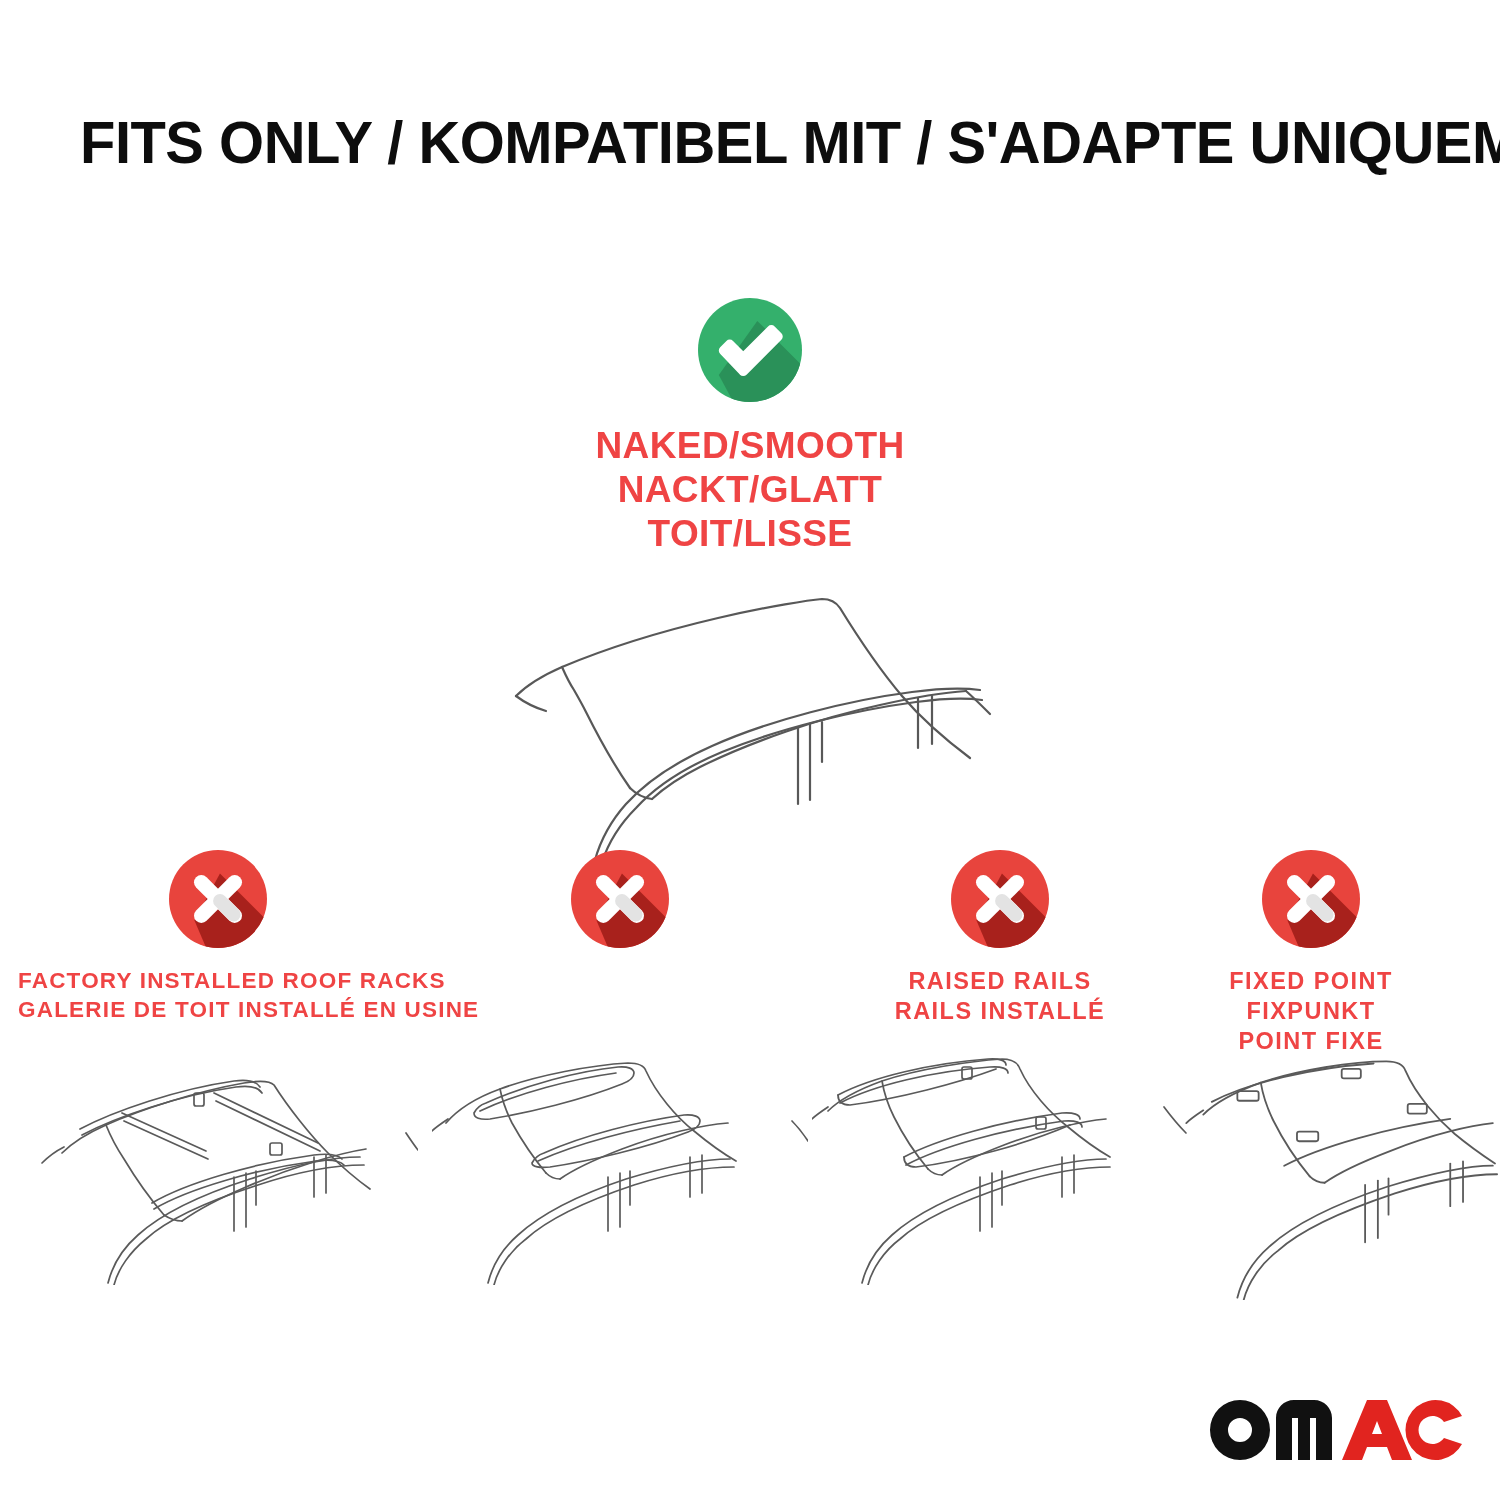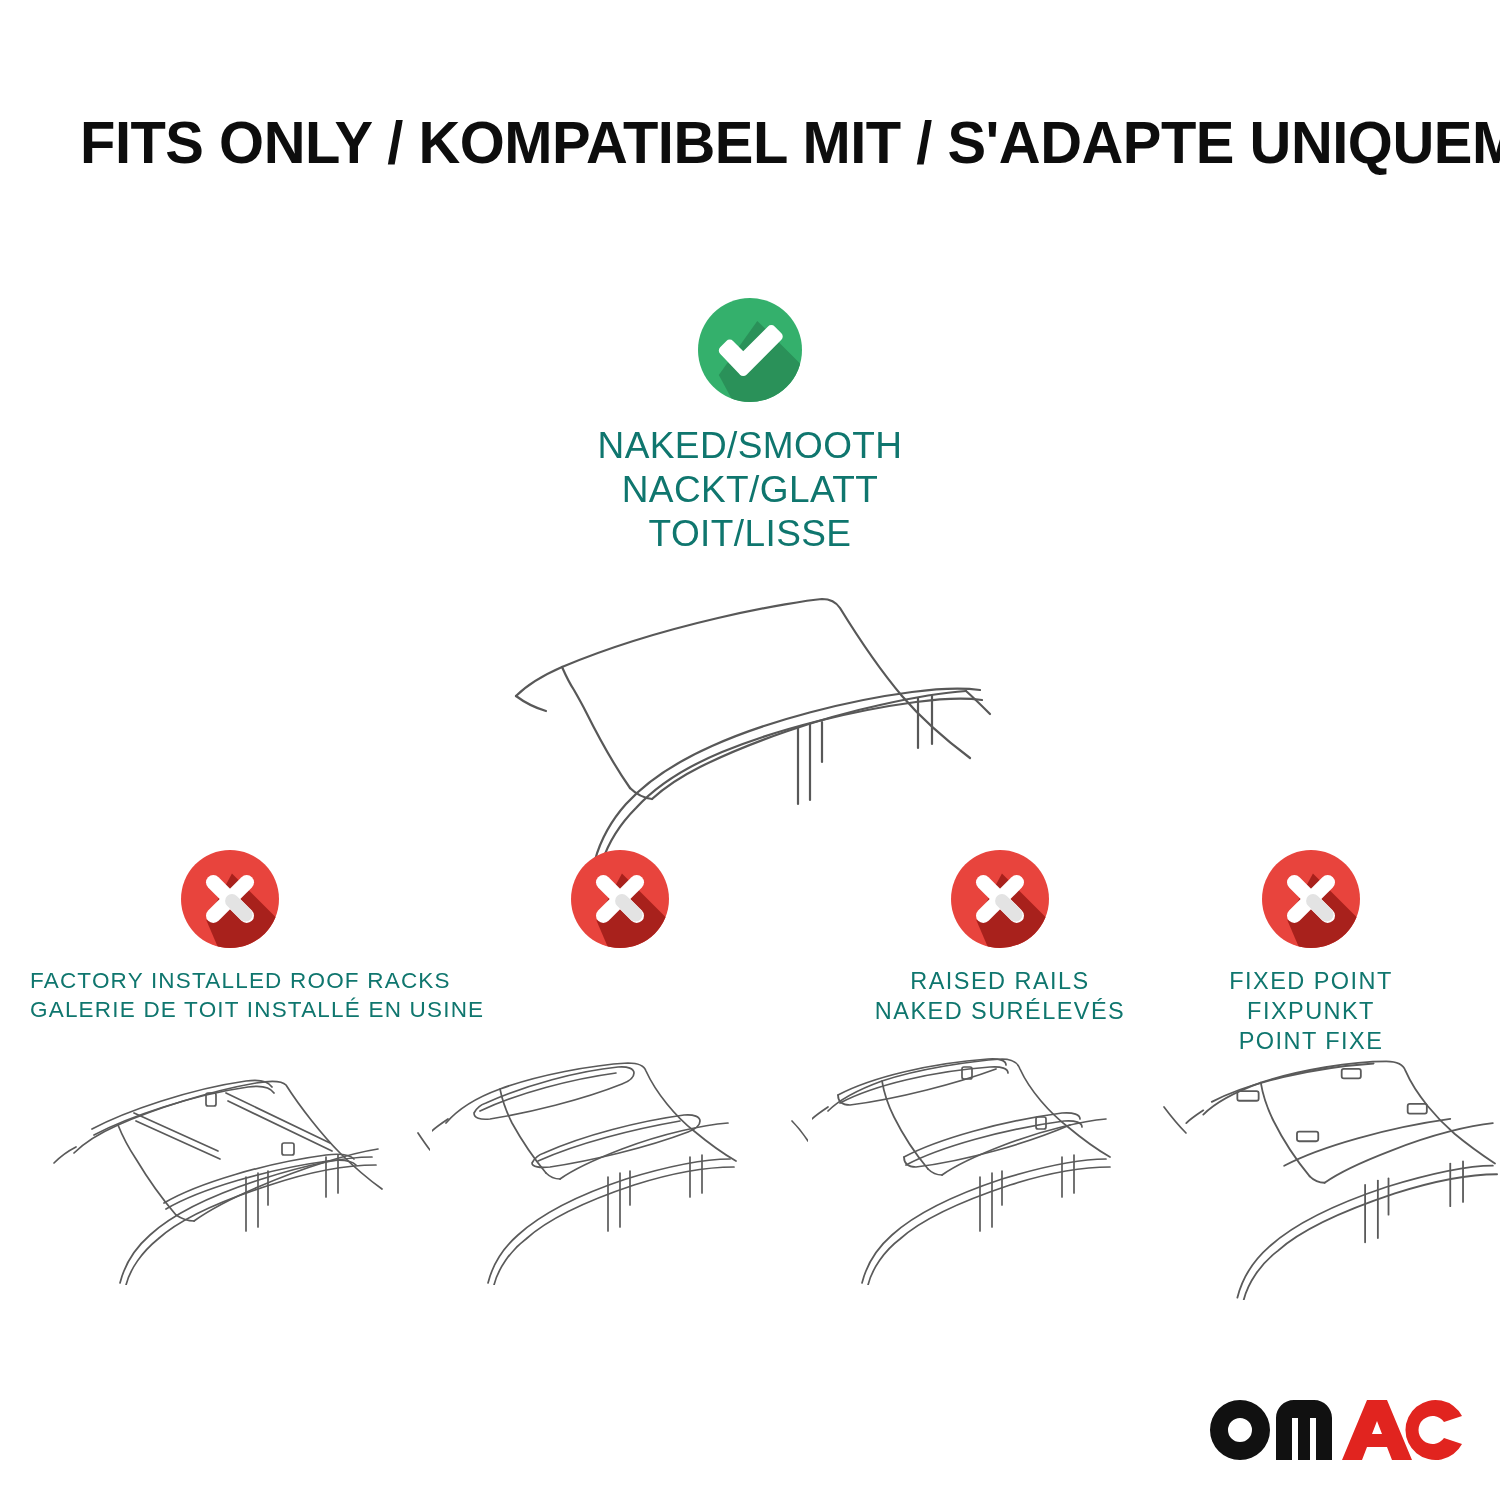--- a/index.html
+++ b/index.html
@@ -35,42 +35,42 @@
     border-radius:50%;
     margin:0 auto;
     overflow:hidden;
   }
   .badge.ok{background:#34b06c;}
   .badge.no{background:#e8443d;}
   .badge svg{position:absolute;inset:0;width:100%;height:100%;display:block;}
 
   
   .labels{
-    font-weight:400;
-    color:#0f766e;
+    font-weight:700;
+    color:#ef4444;
     line-height:1.20;
   }
   .labels div{white-space:nowrap;}
 
   .hero-labels{font-size:37px;letter-spacing:0.4px;line-height:1.19;}
   .small-labels{font-size:23.5px;letter-spacing:1.45px;line-height:1.27;}
 
   
   #hero{left:450px;top:298px;width:600px;}
   #hero .badge{width:104px;height:104px;}
   #hero .labels{margin-top:22px;}
   #hero .art{margin-top:16px;}
 
   
   .col{top:850px;}
   .col .badge{width:98px;height:98px;}
   .col .labels{margin-top:19px;}
   .col .art{position:absolute;left:0;top:205px;width:100%;}
 
-  #col1{left:18px;width:400px;margin-left:12px;}
+  #col1{left:18px;width:400px;}
   #col2{left:432px;width:376px;}
   #col3{left:812px;width:376px;}
   #col4{left:1190px;width:242px;}
 
   #col1 .small-labels{font-size:22.5px;letter-spacing:1.2px;}
 
   .art svg{display:block;width:100%;height:auto;}
 
   
   .logo{
@@ -238,21 +238,21 @@
         <g stroke-linecap="round" stroke-width="15">
           <line x1="33" y1="33" x2="67" y2="67" stroke="#ffffff"></line>
           <line x1="67" y1="33" x2="33" y2="67" stroke="#ffffff"></line>
           <line x1="52" y1="52" x2="66" y2="66" stroke="#e3e3e3" stroke-width="14"></line>
         </g>
       </svg>
     </div>
 
     <div class="labels small-labels">
       <div>RAISED RAILS</div>
-      <div>NAKED SURÉLEVÉS</div>
+      <div>RAILS INSTALLÉ</div>
     </div>
 
     <div class="art">
       <svg viewBox="0 0 376 230" aria-hidden="true">
         <g fill="none" stroke="#5a5a5a" stroke-width="1.7" stroke-linecap="round" stroke-linejoin="round">
           <path d="M16 56 C28 44 48 34 70 26 C106 14 158 6 190 4 C200 4 206 8 208 14
                    C218 36 238 58 256 72 C268 82 284 94 298 102"></path>
           <path d="M0 64 C4 60 10 56 16 52"></path>
           <path d="M70 26 C72 38 76 50 82 62 C92 82 106 102 116 114"></path>
           <path d="M116 114 C120 118 126 120 130 120"></path>

